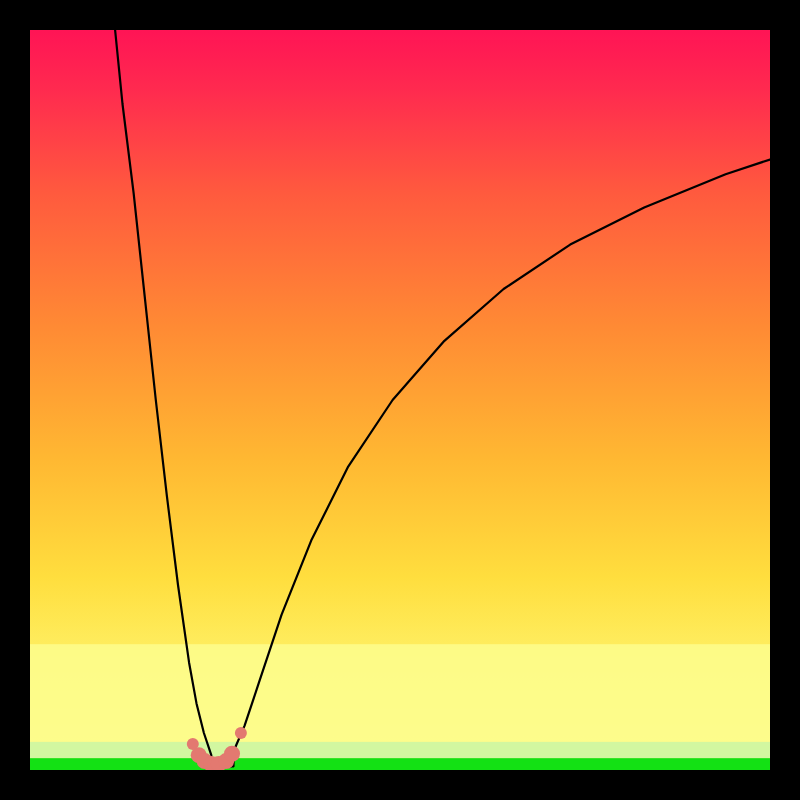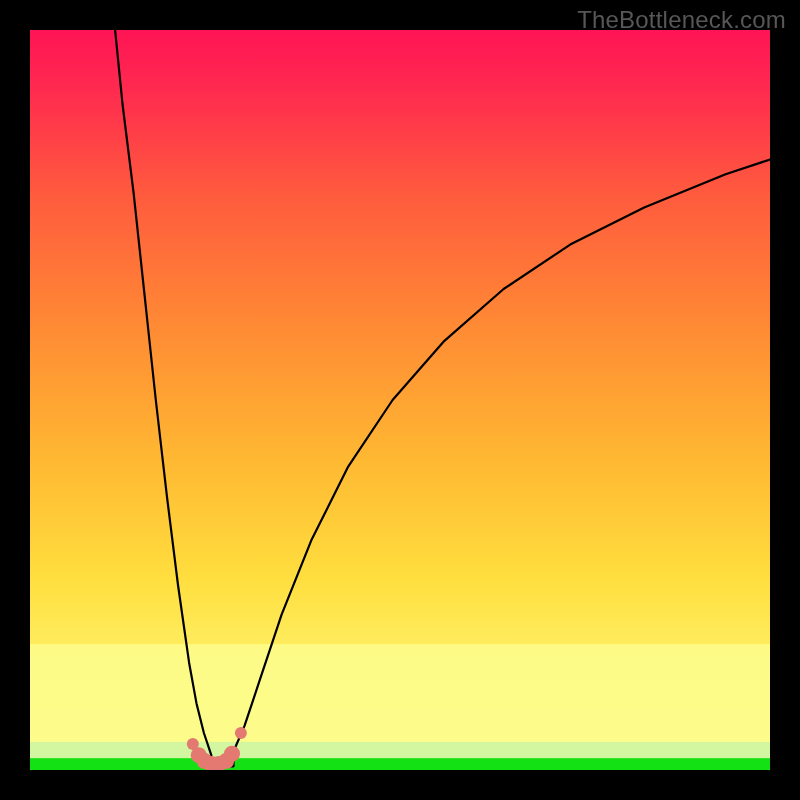--- a/index.html
+++ b/index.html
@@ -35,21 +35,20 @@
     height: 740px;
   }
   svg {
     display: block;
   }
 </style>
 </head>
 <body>
 <div class="outer">
 
-  <div class="watermark">TheBottleneck.com</div>
 
   <div class="plot-wrap">
     <svg id="plot-svg" width="740" height="740" viewBox="0 0 740 740">
         <defs>
           <linearGradient id="bg-grad" x1="0" y1="0" x2="0" y2="1">
             <stop offset="0%" stop-color="#ff1455"></stop>
             <stop offset="8%" stop-color="#ff2a4f"></stop>
             <stop offset="22%" stop-color="#ff5a3e"></stop>
             <stop offset="40%" stop-color="#ff8a34"></stop>
             <stop offset="58%" stop-color="#ffb832"></stop>

